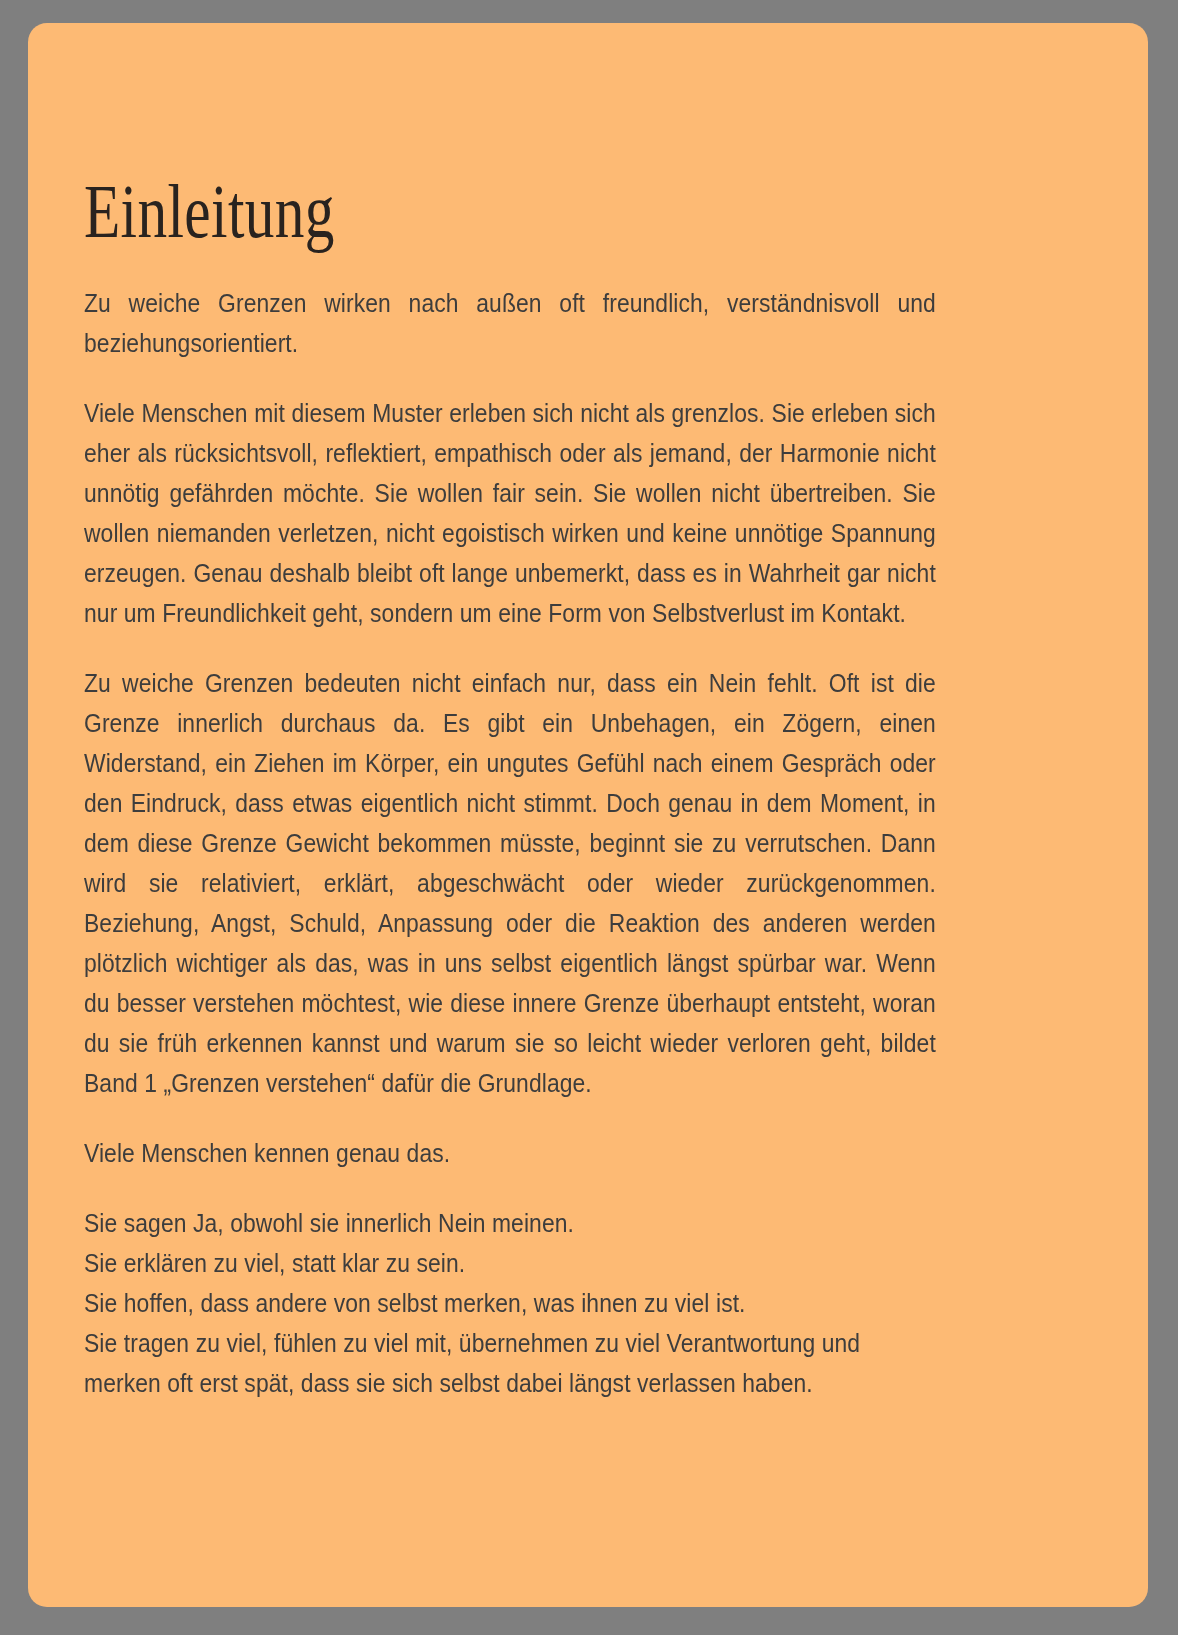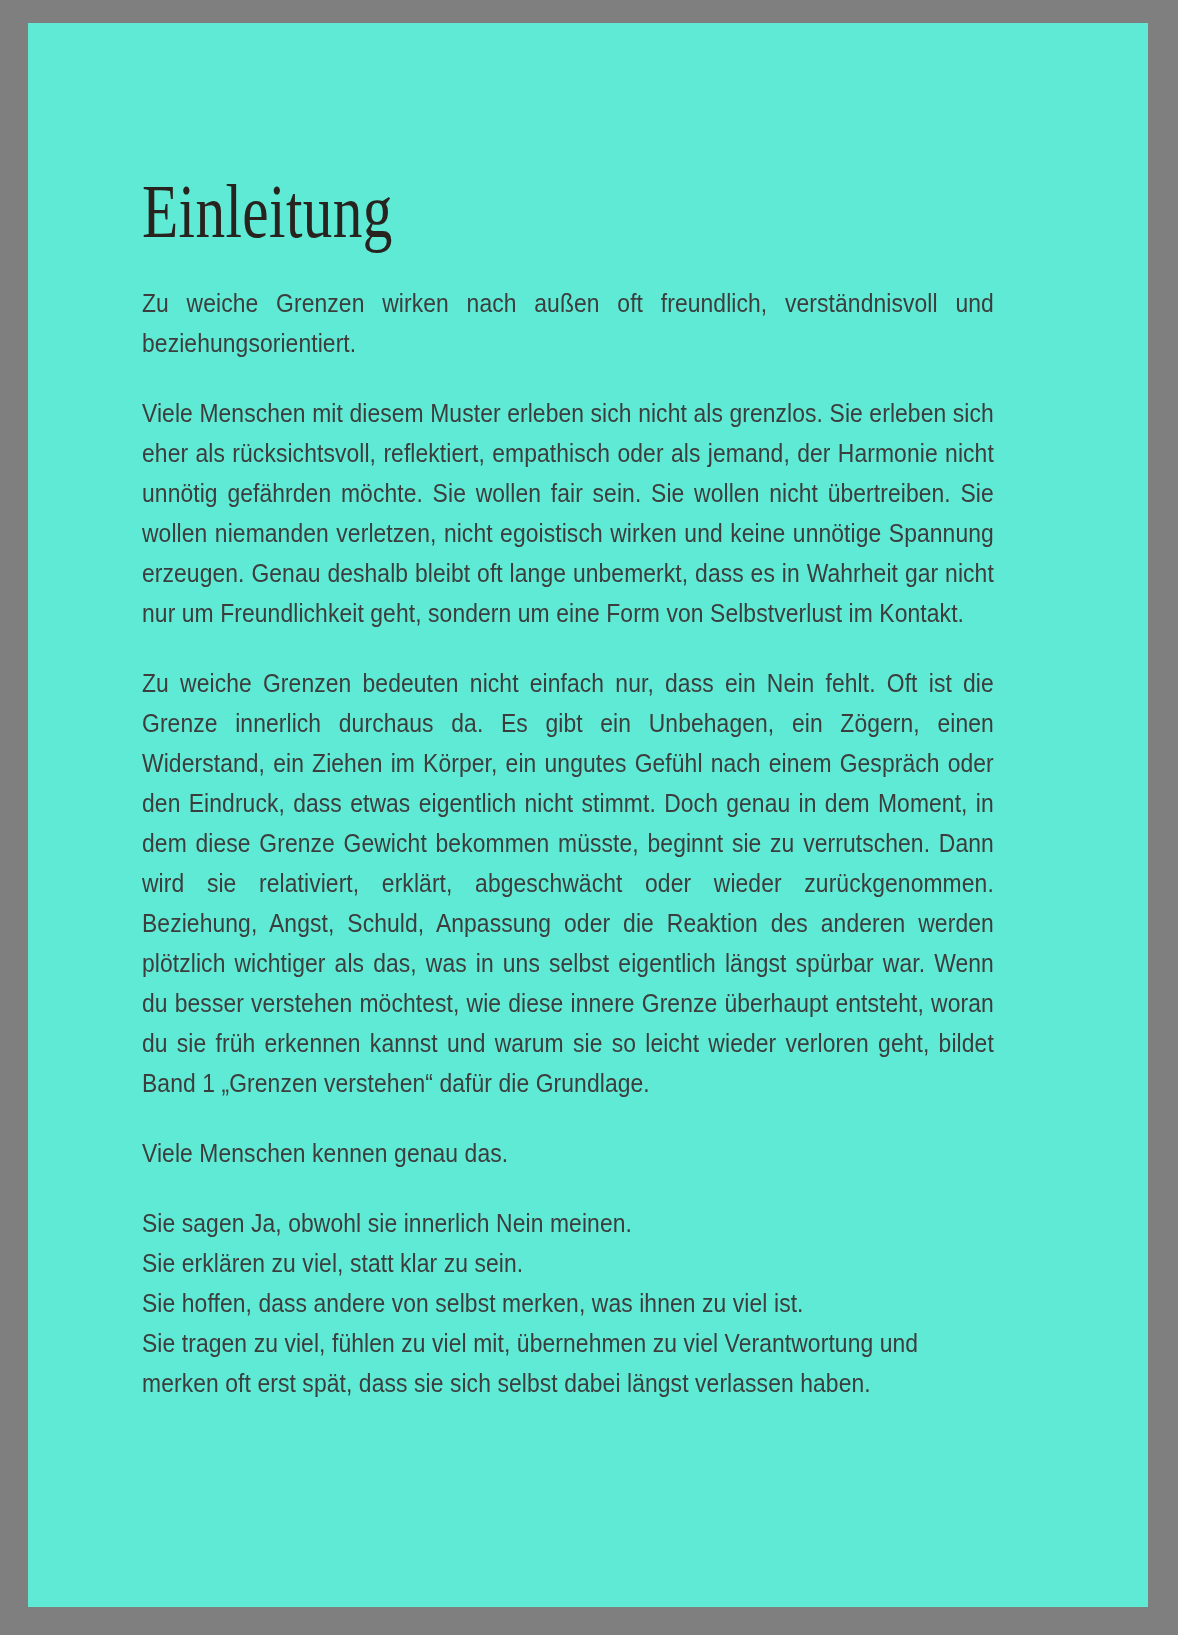--- a/index.html
+++ b/index.html
@@ -13,23 +13,24 @@
     position: relative;
     overflow: hidden;
     font-family: "Liberation Sans", sans-serif;
   }
   .page {
     position: absolute;
     top: 23px;
     left: 28px;
     right: 30px;
     bottom: 28px;
-    background: #5eead4;
+    background: #fdba74;
     box-sizing: border-box;
-    padding: 148px 141px 0 114px;
+    padding: 148px 141px 0 56px;
+    border-radius: 19px;
   }
   .title {
     margin: 0 0 32px 0;
     font-family: "Liberation Serif", serif;
     font-weight: normal;
     font-size: 76px;
     line-height: 80px;
     color: #29231f;
     transform: scaleX(0.78);
     transform-origin: left top;

